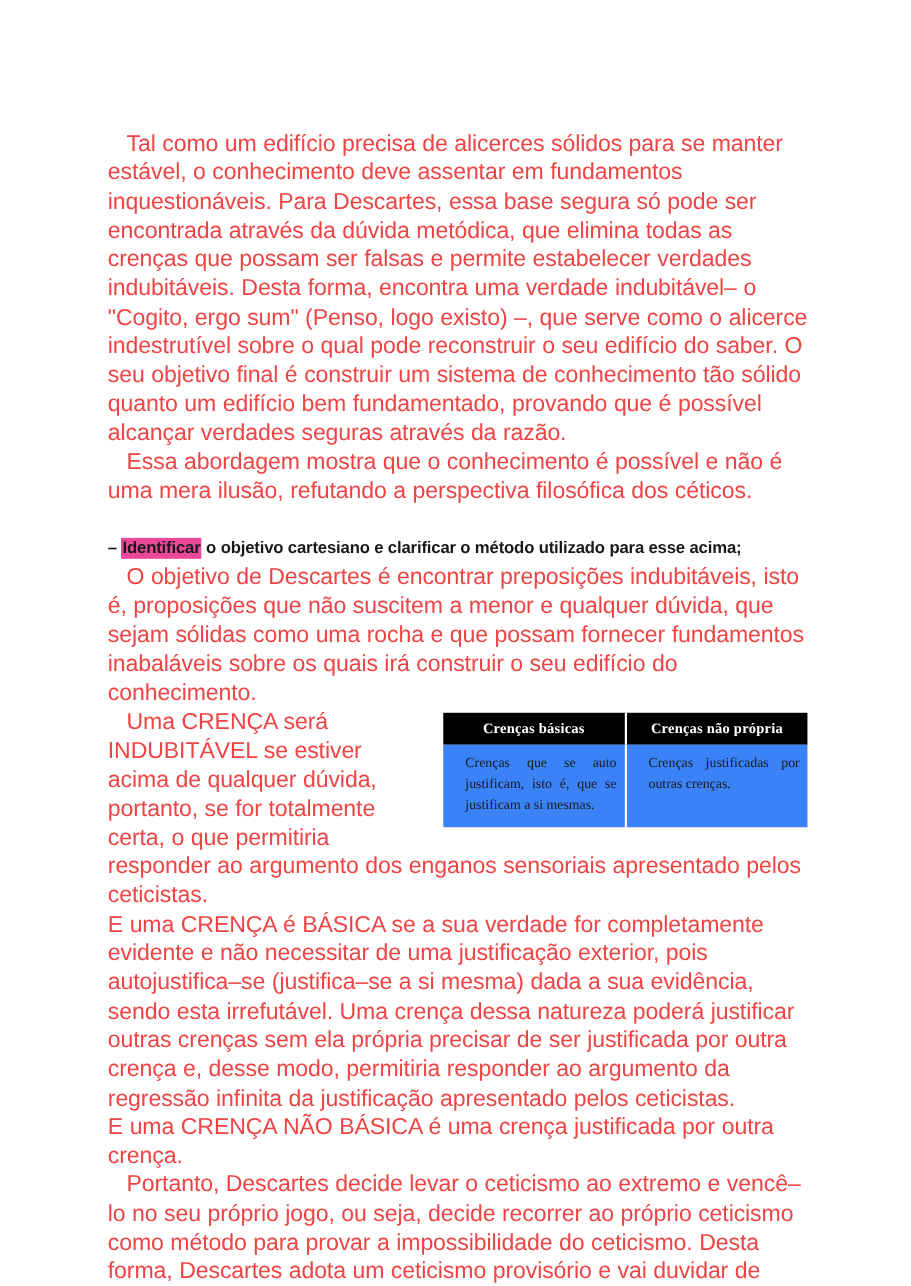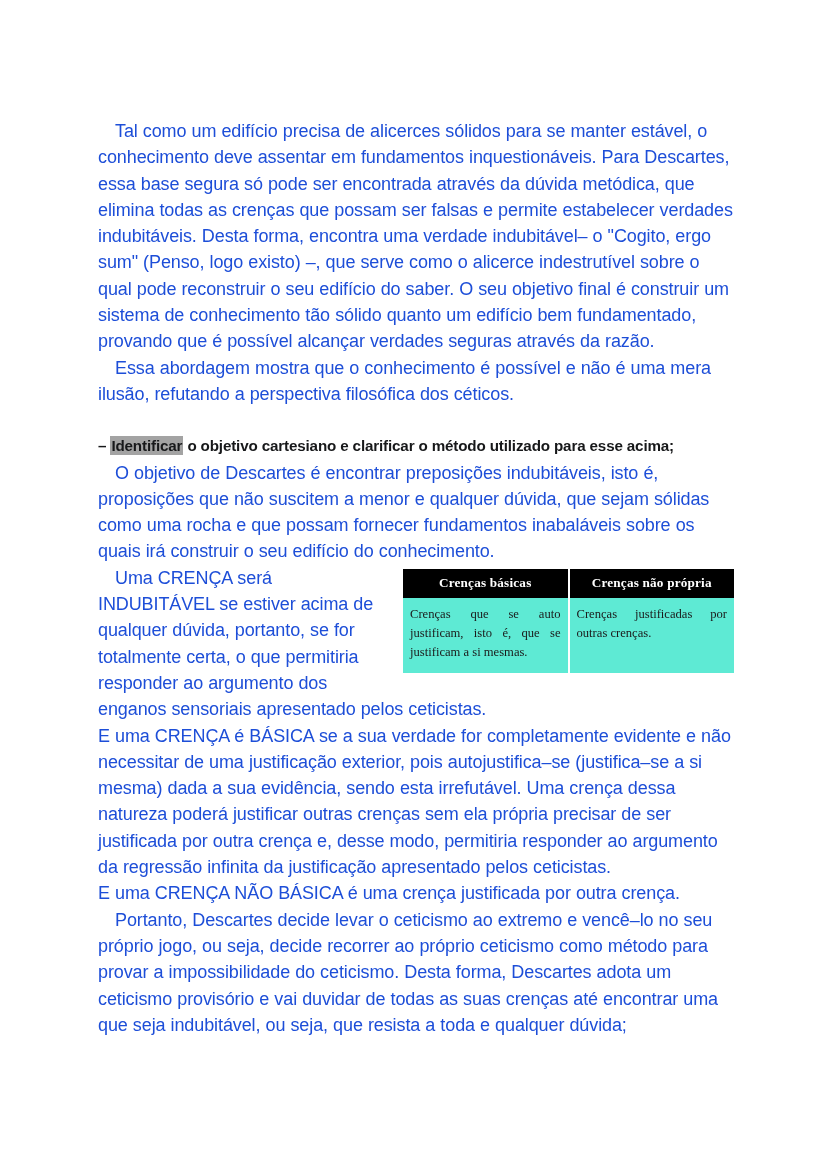--- a/index.html
+++ b/index.html
@@ -28,24 +28,24 @@
 
   .content {
     position: absolute;
     left: 98px;
     top: 118px;
     width: 636px;
   }
 
   p.para {
     margin: 0;
-    font-size: 18px;
+    font-size: 21px;
     line-height: 26.3px;
     letter-spacing: -0.1px;
-    color: #1d4ed8;
+    color: #ef4444;
     text-align: left;
     word-spacing: 0.2px;
   }
 
   p.indent {
     text-indent: 17px;
   }
 
   .heading-line {
     margin: 0;
@@ -54,21 +54,21 @@
     font-weight: bold;
     letter-spacing: -0.15px;
     color: #17181a;
   }
 
   .dash-mark {
     font-weight: bold;
   }
 
   .hl {
-    background: #a3a3a3;
+    background: #ec4899;
     padding: 1px 1px 1px 1px;
   }
 
   .gap-block {
     height: 26px;
   }
 
   
   .belief-table {
     float: right;
@@ -88,25 +88,25 @@
     padding: 6px 4px 7px 4px;
     text-align: center;
     border-right: 2px solid #ffffff;
     letter-spacing: 0.2px;
   }
   .belief-table th:last-child {
     border-right: none;
   }
 
   .belief-table td {
-    background: #5eead4;
+    background: #3b82f6;
     color: #1b1b1b;
     font-size: 12.6px;
     line-height: 19px;
-    padding: 7px 7px 10px 7px;
+    padding: 7px 7px 10px 20px;
     vertical-align: top;
     text-align: justify;
     border-right: 2px solid #ffffff;
     height: 58px;
   }
   .belief-table td:last-child {
     border-right: none;
     margin-top: 33px;
   }
 

